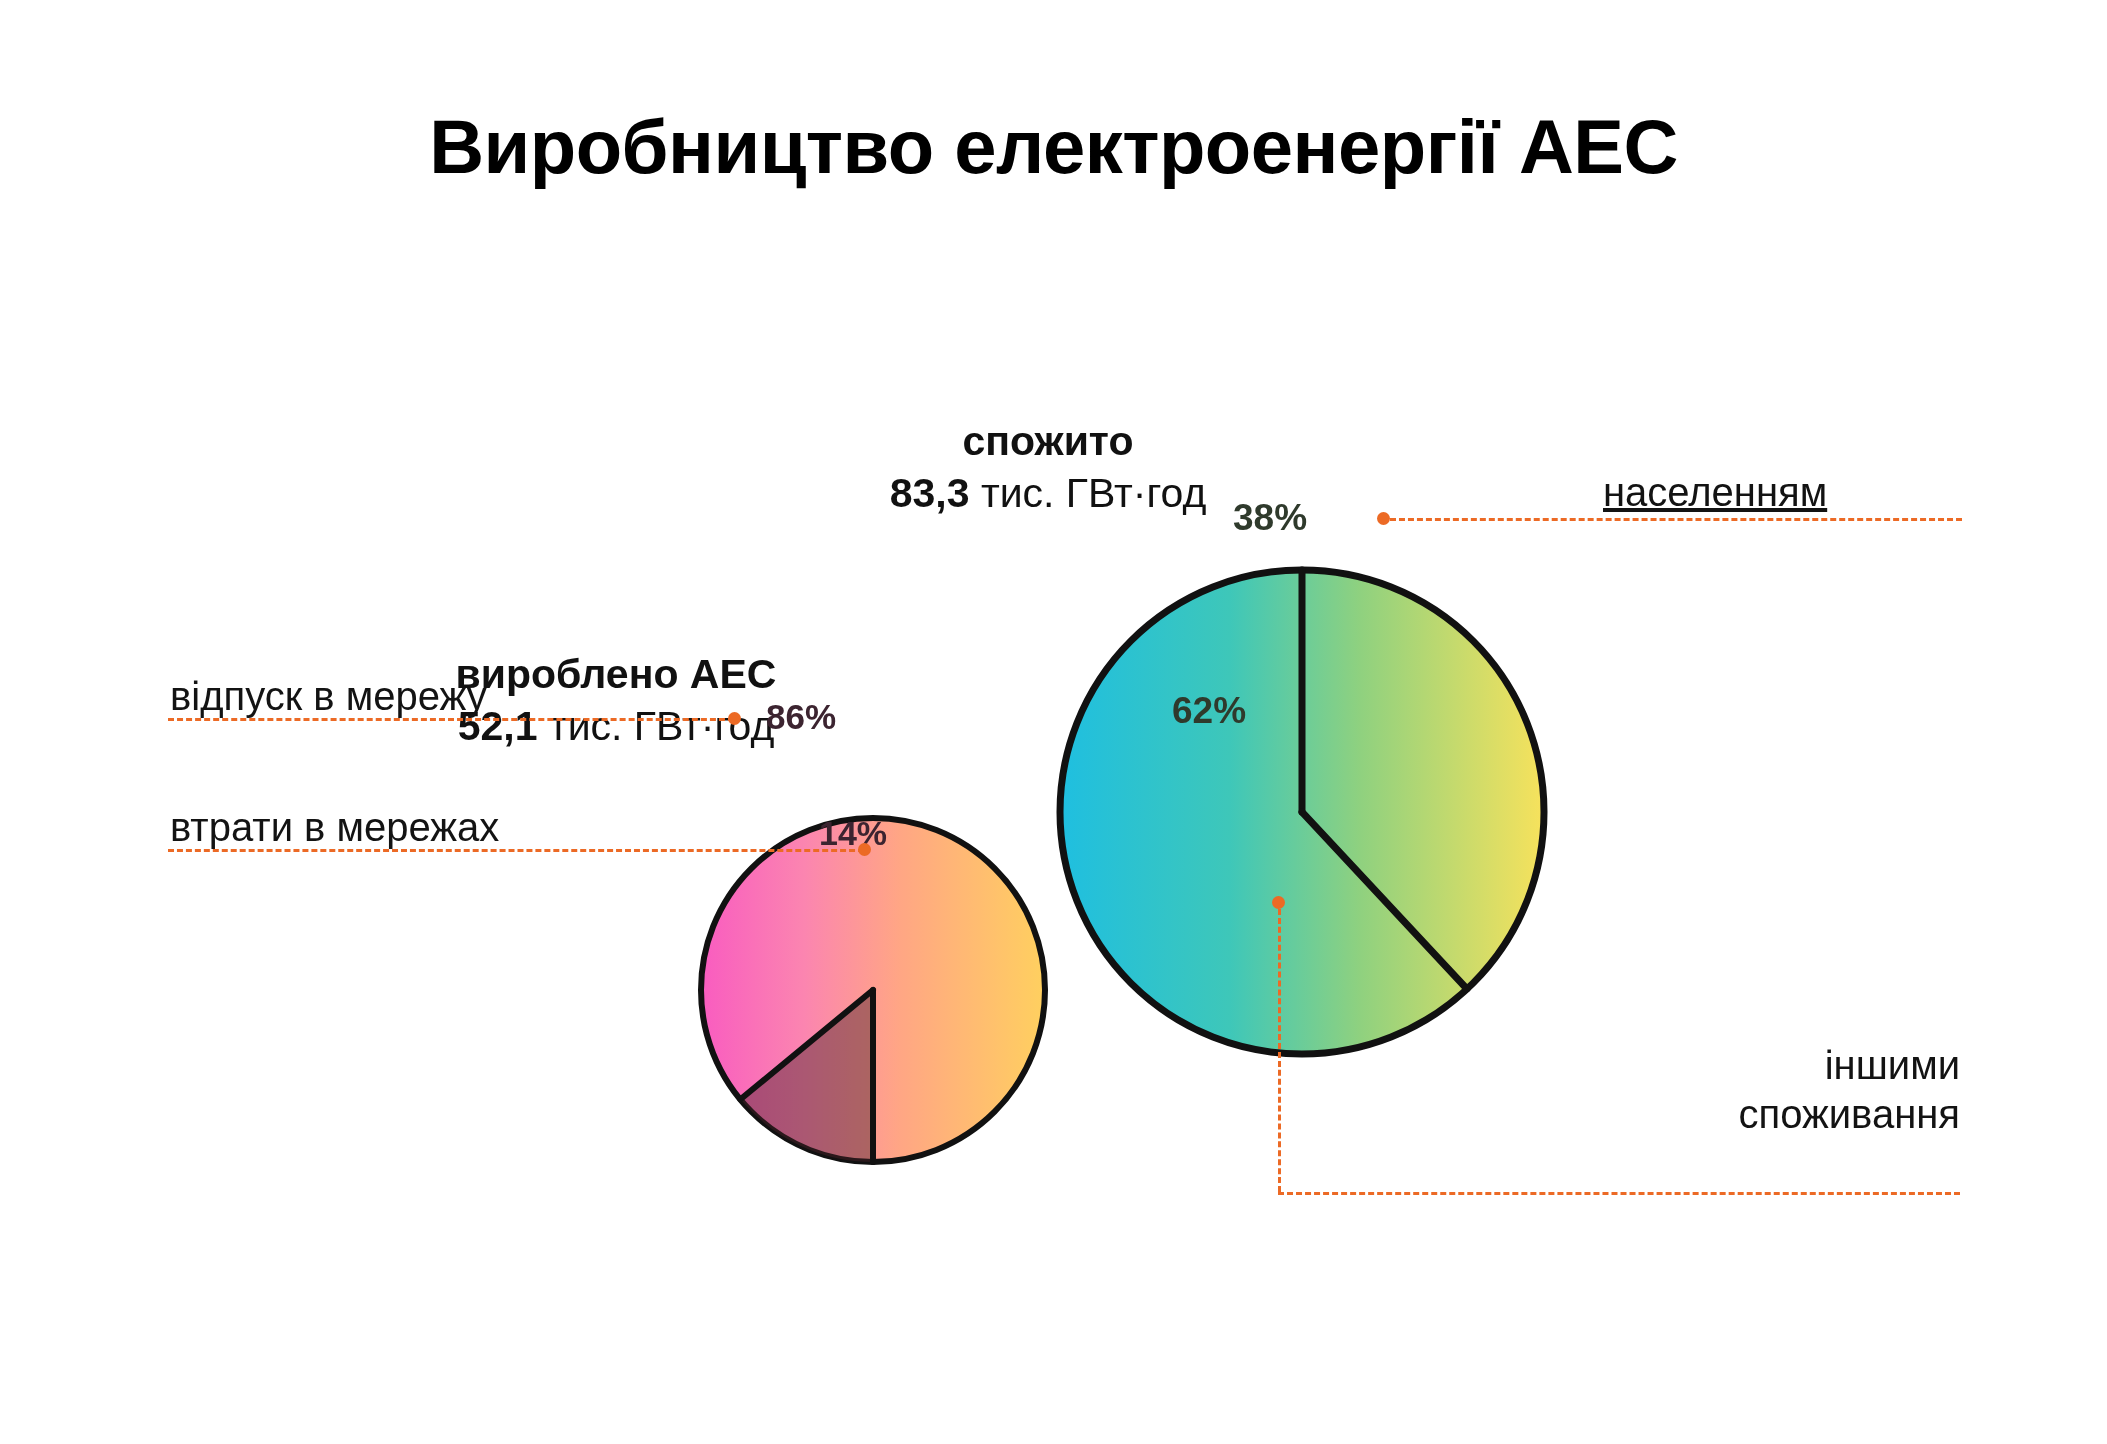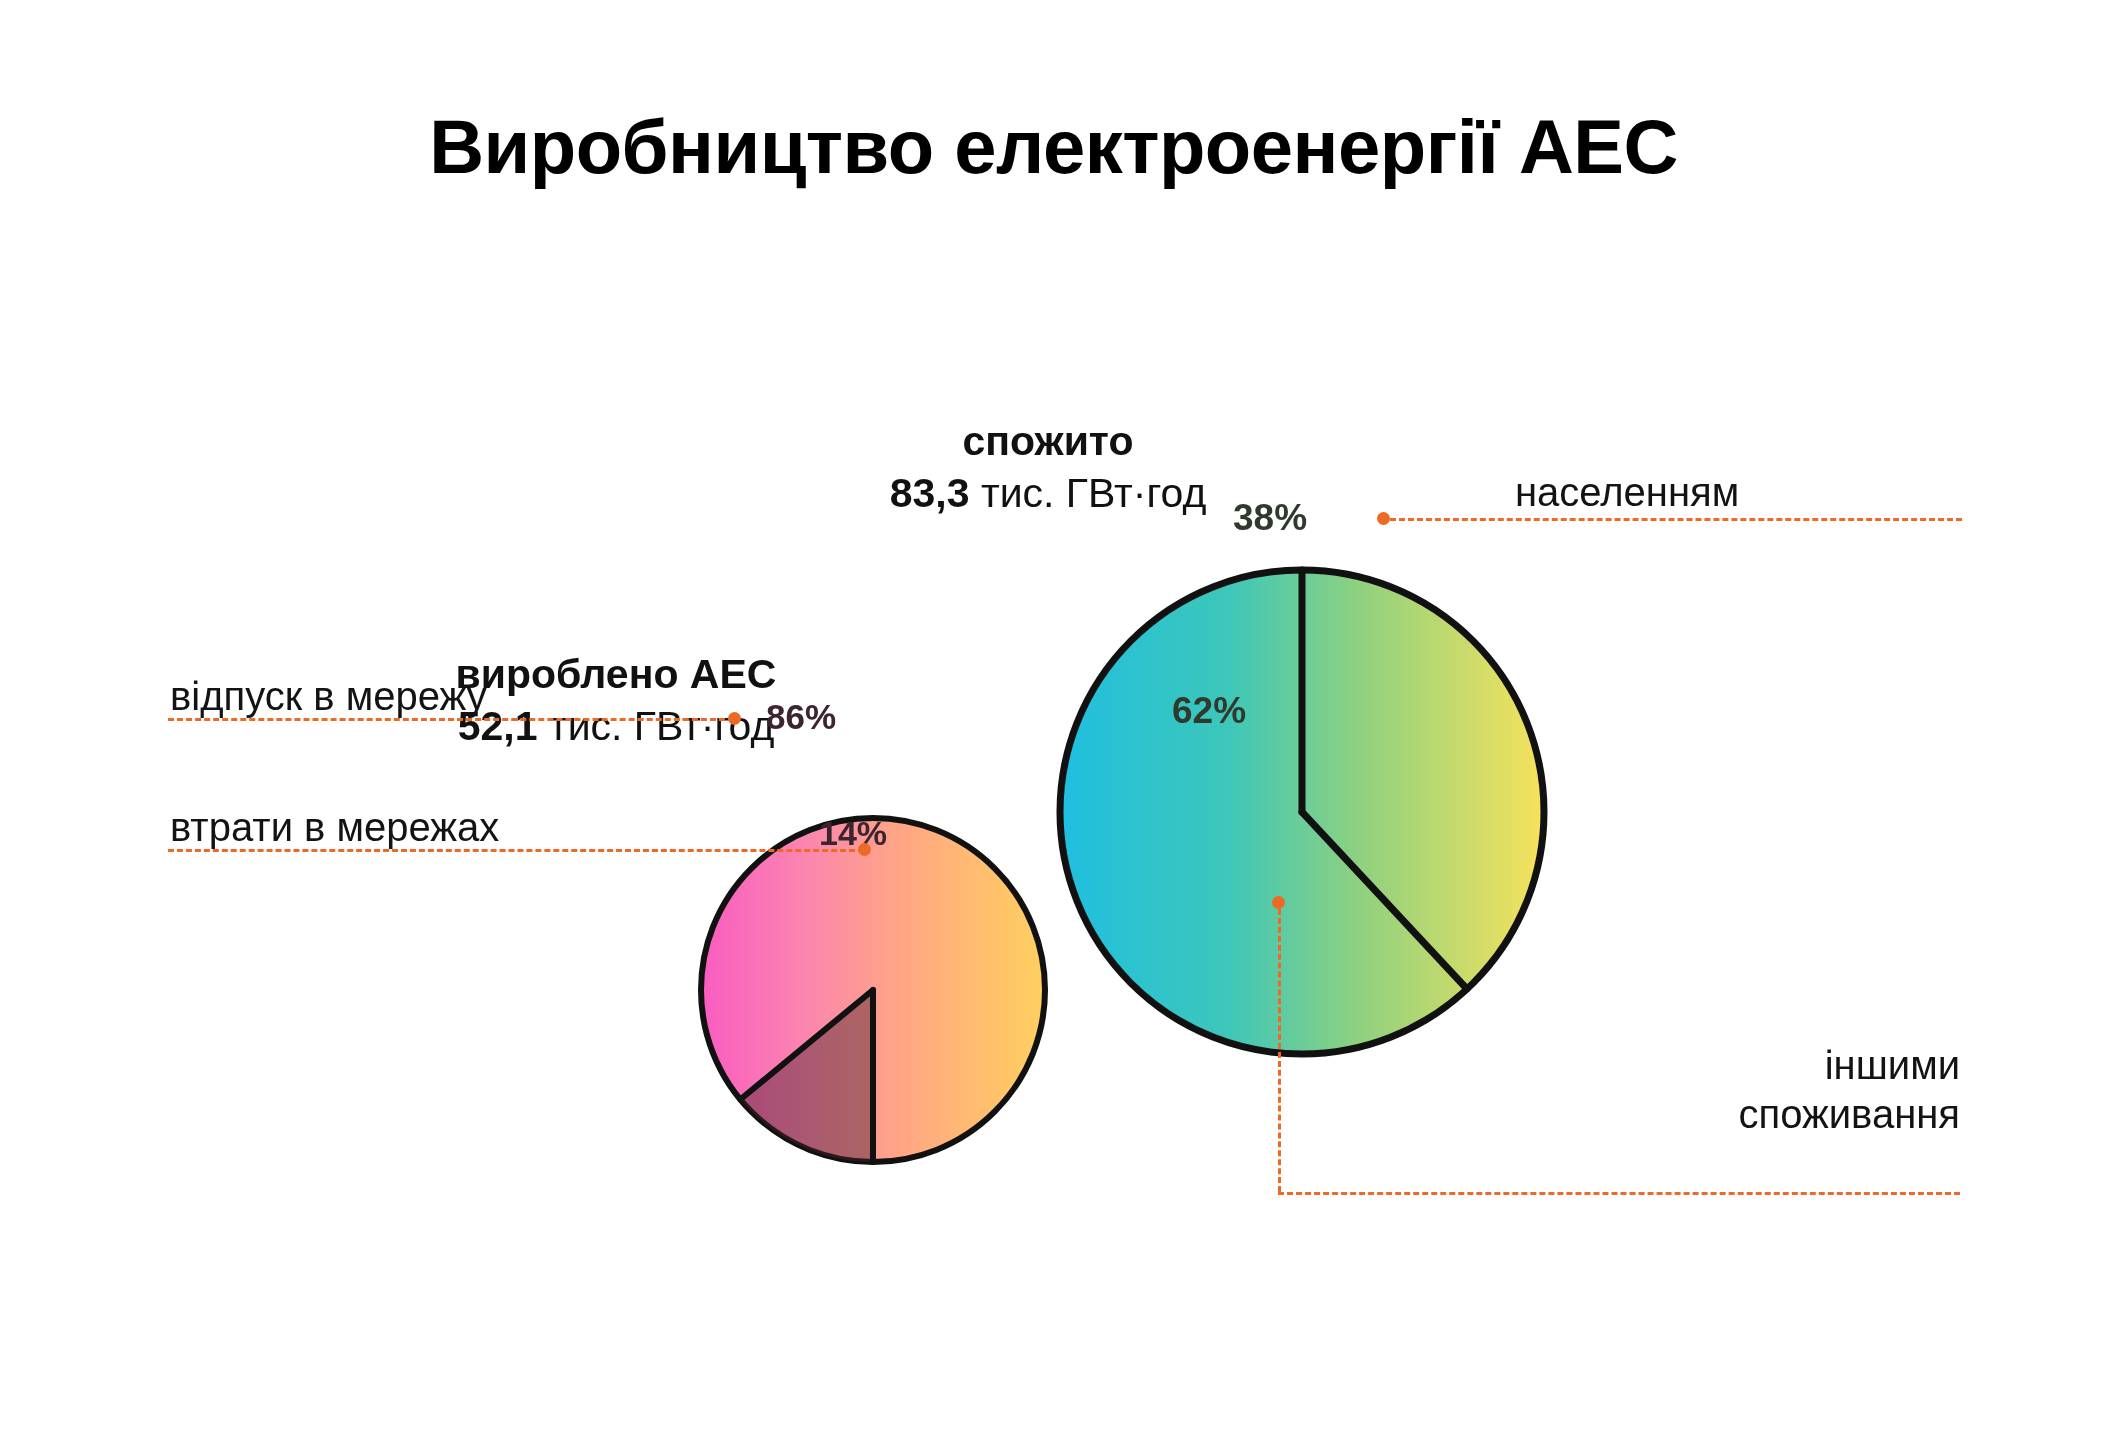--- a/index.html
+++ b/index.html
@@ -39,21 +39,21 @@
   #pct-62{left:1172px;top:690px;font-size:37px;color:#2f3a2c;}
   #pct-86{left:766px;top:697px;font-size:35px;color:#3c2430;}
   #pct-14{left:819px;top:814px;font-size:34px;color:#3c2430;}
 
   
   #pct-38{top:497px;}
   #pct-62{top:690px;}
 
   
   .callout{position:absolute;font-size:40px;line-height:49px;color:#131313;white-space:nowrap;}
-  #lbl-population{left:1515px;top:468px;text-align:left;}
+  #lbl-population{left:1603px;top:468px;text-align:left;text-decoration:underline;}
   #lbl-others{left:1560px;top:1041px;text-align:right;width:400px;white-space:normal;}
   #lbl-others span{display:block;}
   #lbl-release{left:170px;top:672px;text-align:left;}
   #lbl-losses{left:170px;top:803px;text-align:left;}
 
   
   .leader{position:absolute;}
   .lead-h{position:absolute;height:0;border-top:3px dashed #ec6a25;}
   .lead-v{position:absolute;width:0;border-left:3px dashed #ec6a25;}
   .dot{position:absolute;width:13px;height:13px;border-radius:50%;background:#ec6a25;}

